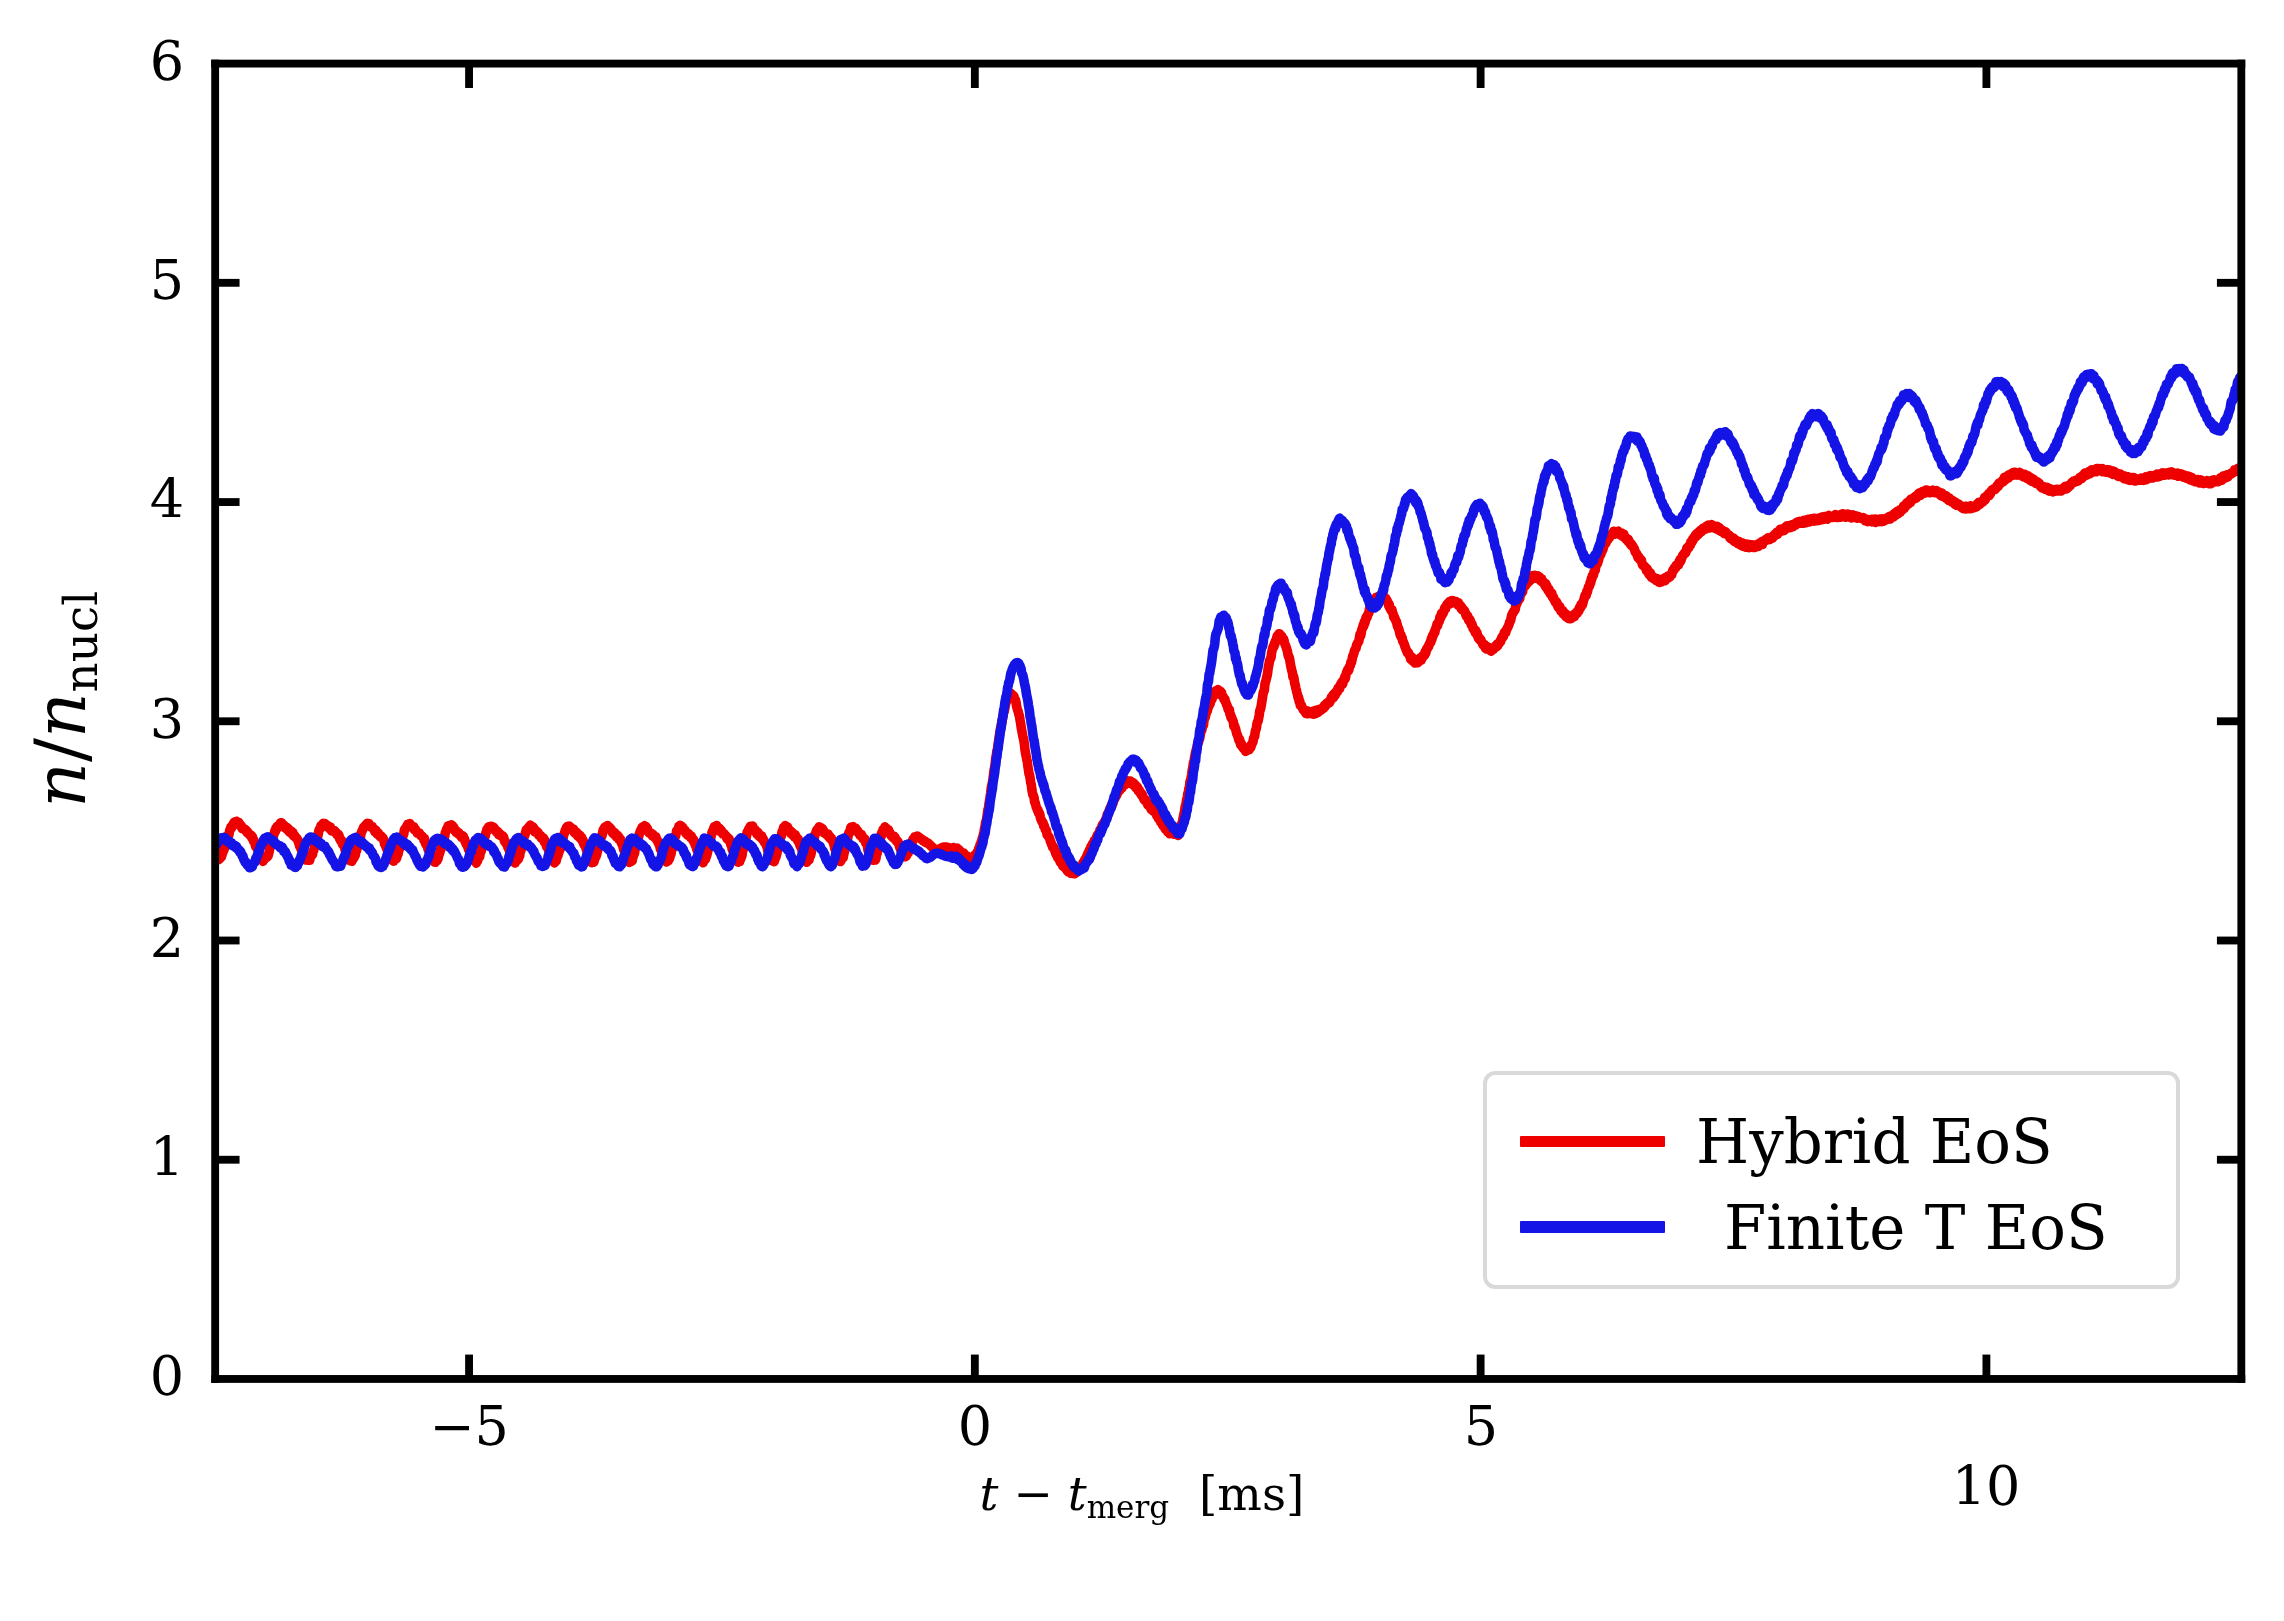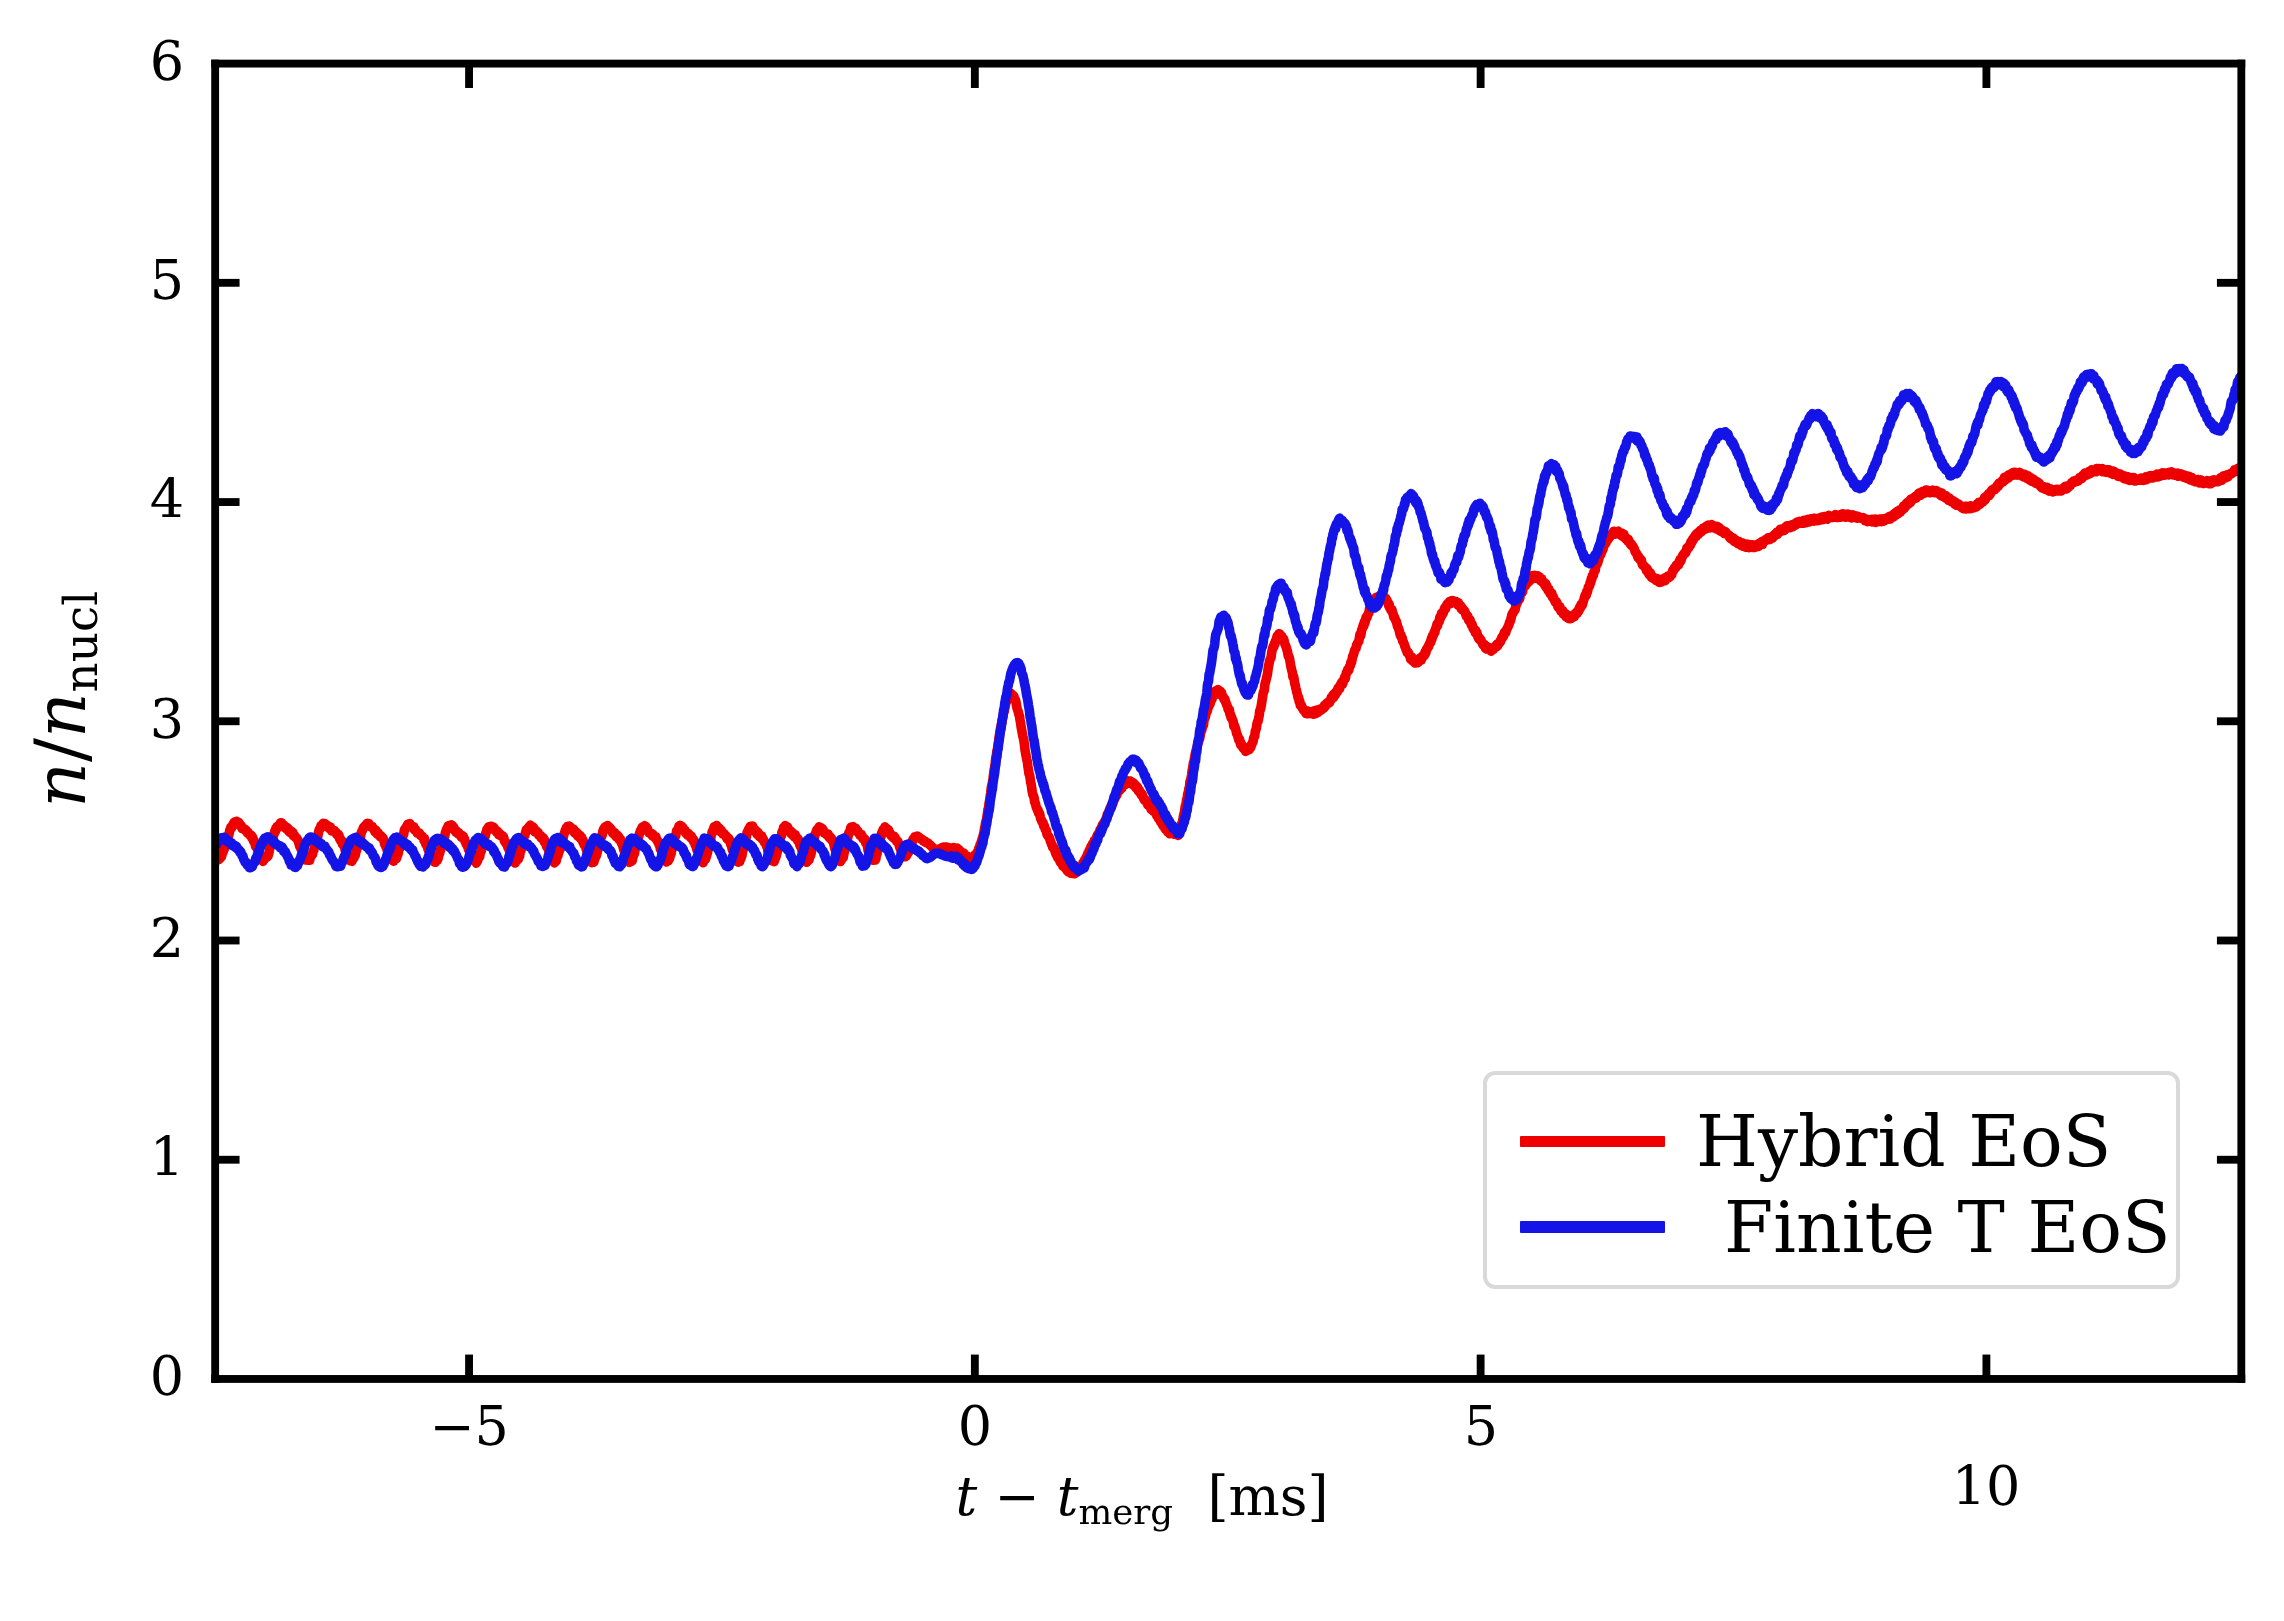--- a/index.html
+++ b/index.html
@@ -40,21 +40,21 @@
   }
   .xtick-label {
     text-align: center;
   }
   #xlabel {
     position: absolute;
     left: 0;
     top: 1469px;
     width: 2284px;
     text-align: center;
-    font-size: 54px;
+    font-size: 47px;
     color: #000000;
     line-height: 1.05;
     white-space: nowrap;
   }
   #ylabel {
     position: absolute;
     left: -287px;
     top: 662px;
     width: 697px;
     text-align: center;
@@ -98,21 +98,21 @@
   .legend-swatch {
     width: 145px;
     height: 11.3px;
     margin-left: 33px;
     margin-right: 31px;
     border-radius: 0.9px;
     flex: none;
   }
   .legend-text {
     font-family: "DejaVu Serif", "Liberation Serif", serif;
-    font-size: 71px;
+    font-size: 61px;
     color: #000000;
     white-space: nowrap;
     line-height: 1;
   }
 </style>
 </head>
 <body>
 
 <div id="figure">
 

